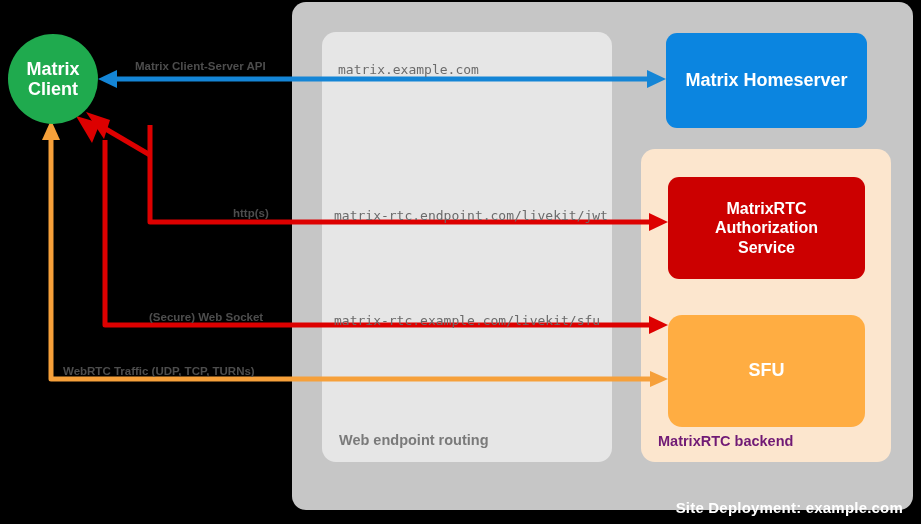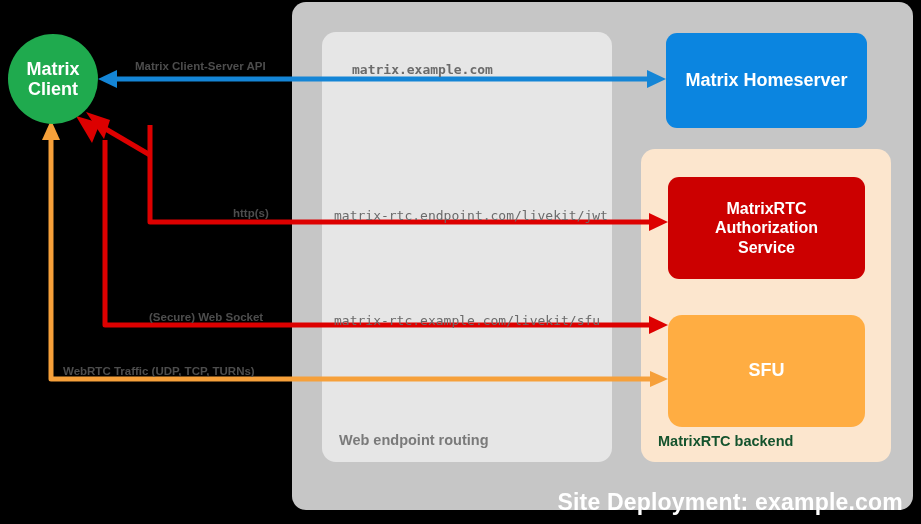--- a/index.html
+++ b/index.html
@@ -35,21 +35,21 @@
     width: 621px;
     height: 508px;
     background: #c6c6c6;
     border-radius: 14px;
   }
   .site-label {
     position: absolute;
     right: 18px;
     bottom: 8px;
     color: #ffffff;
-    font-size: 23px;
+    font-size: 15px;
     font-weight: bold;
     letter-spacing: 0.2px;
     white-space: nowrap;
   }
 
   .routing-container {
     position: absolute;
     left: 322px;
     top: 32px;
     width: 290px;
@@ -73,21 +73,21 @@
     top: 149px;
     width: 250px;
     height: 313px;
     background: #fce6ce;
     border-radius: 14px;
   }
   .backend-label {
     position: absolute;
     left: 17px;
     bottom: 13px;
-    color: #14532d;
+    color: #701a75;
     font-size: 14.5px;
     font-weight: bold;
     white-space: nowrap;
     margin-top: 18px;
   }
 
   
   .node-circle {
     position: absolute;
     left: 8px;
@@ -238,21 +238,21 @@
   </div>
 
   <span class="edge-label" style="left:135px; top:60px;">Matrix Client-Server API</span>
 
   <span class="edge-label" style="left:233px; top:207px;">http(s)</span>
 
   <span class="edge-label" style="left:149px; top:311px;">(Secure) Web Socket</span>
 
   <span class="edge-label" style="left:63px; top:365px;">WebRTC Traffic (UDP, TCP, TURNs)</span>
 
-  <span class="endpoint-label" style="left:352px; top:62px;font-weight:bold;">matrix.example.com</span>
+  <span class="endpoint-label" style="left:338px; top:62px;">matrix.example.com</span>
 
   <span class="endpoint-label" style="left:334px; top:208px;">matrix-rtc.endpoint.com/livekit/jwt</span>
 
   <span class="endpoint-label" style="left:334px; top:313px;">matrix-rtc.example.com/livekit/sfu</span>
 
   <span class="site-label">Site Deployment: example.com</span>
 
 </div>
 
 </body></html>

